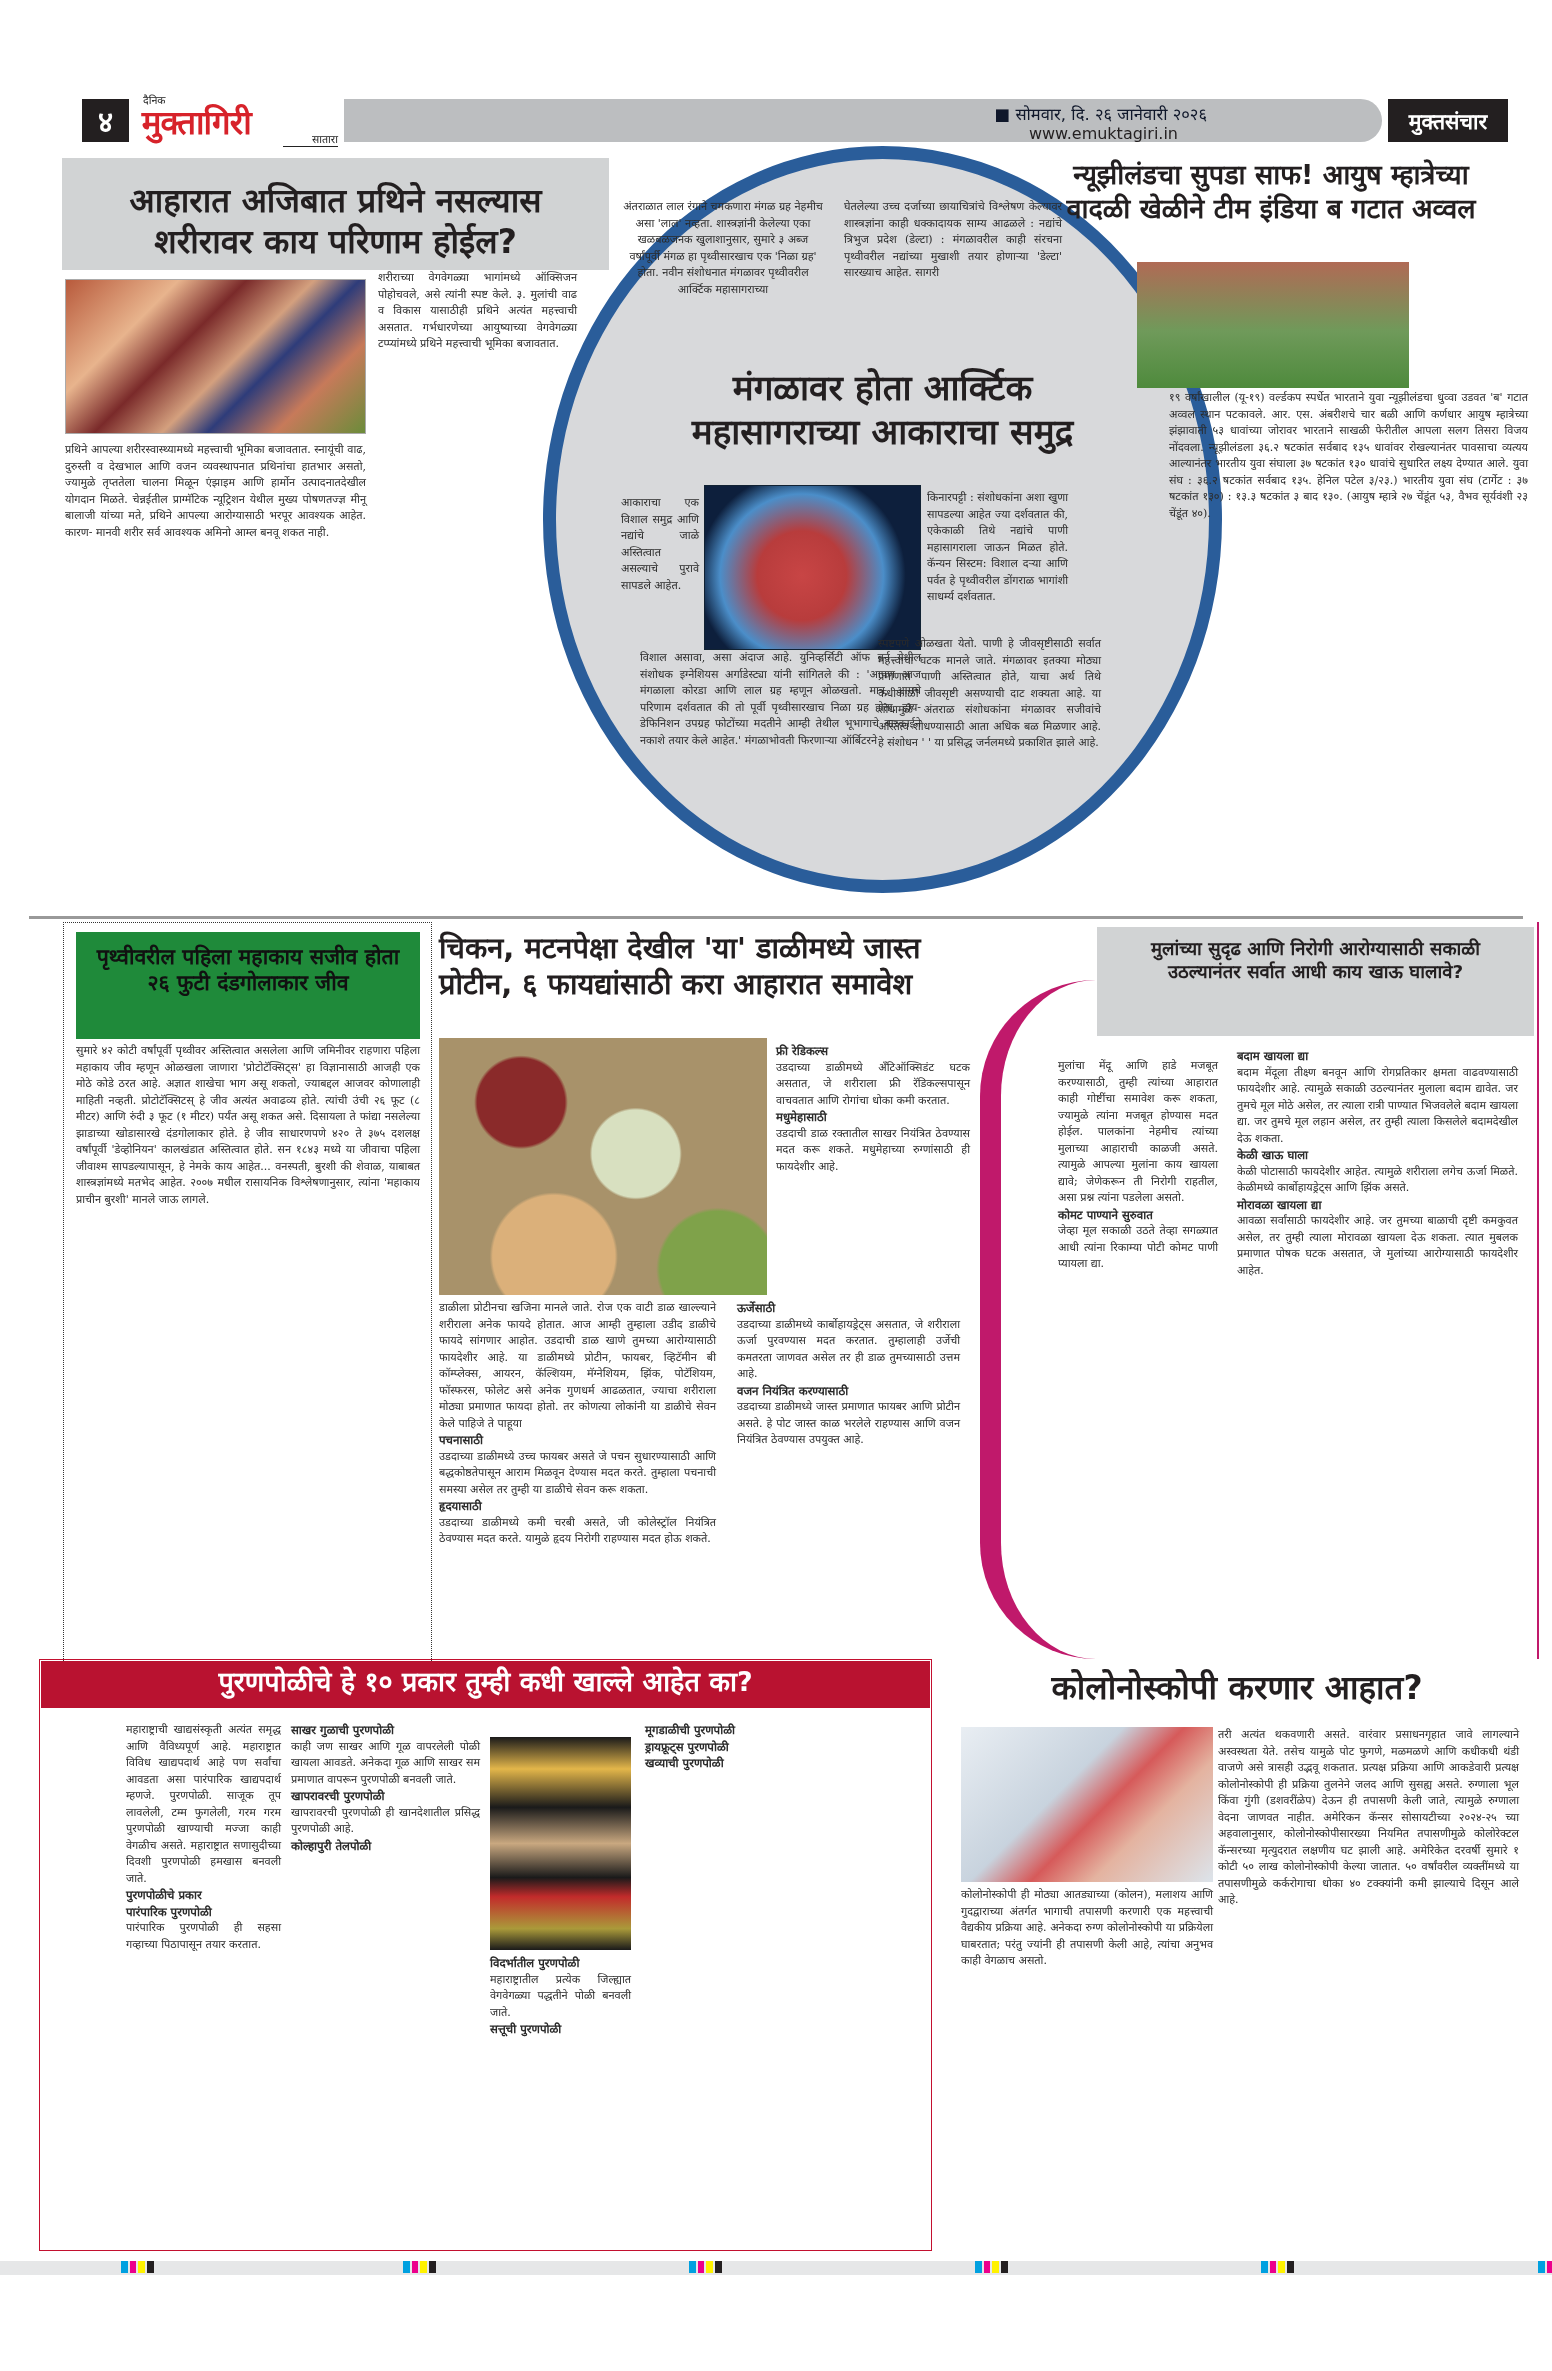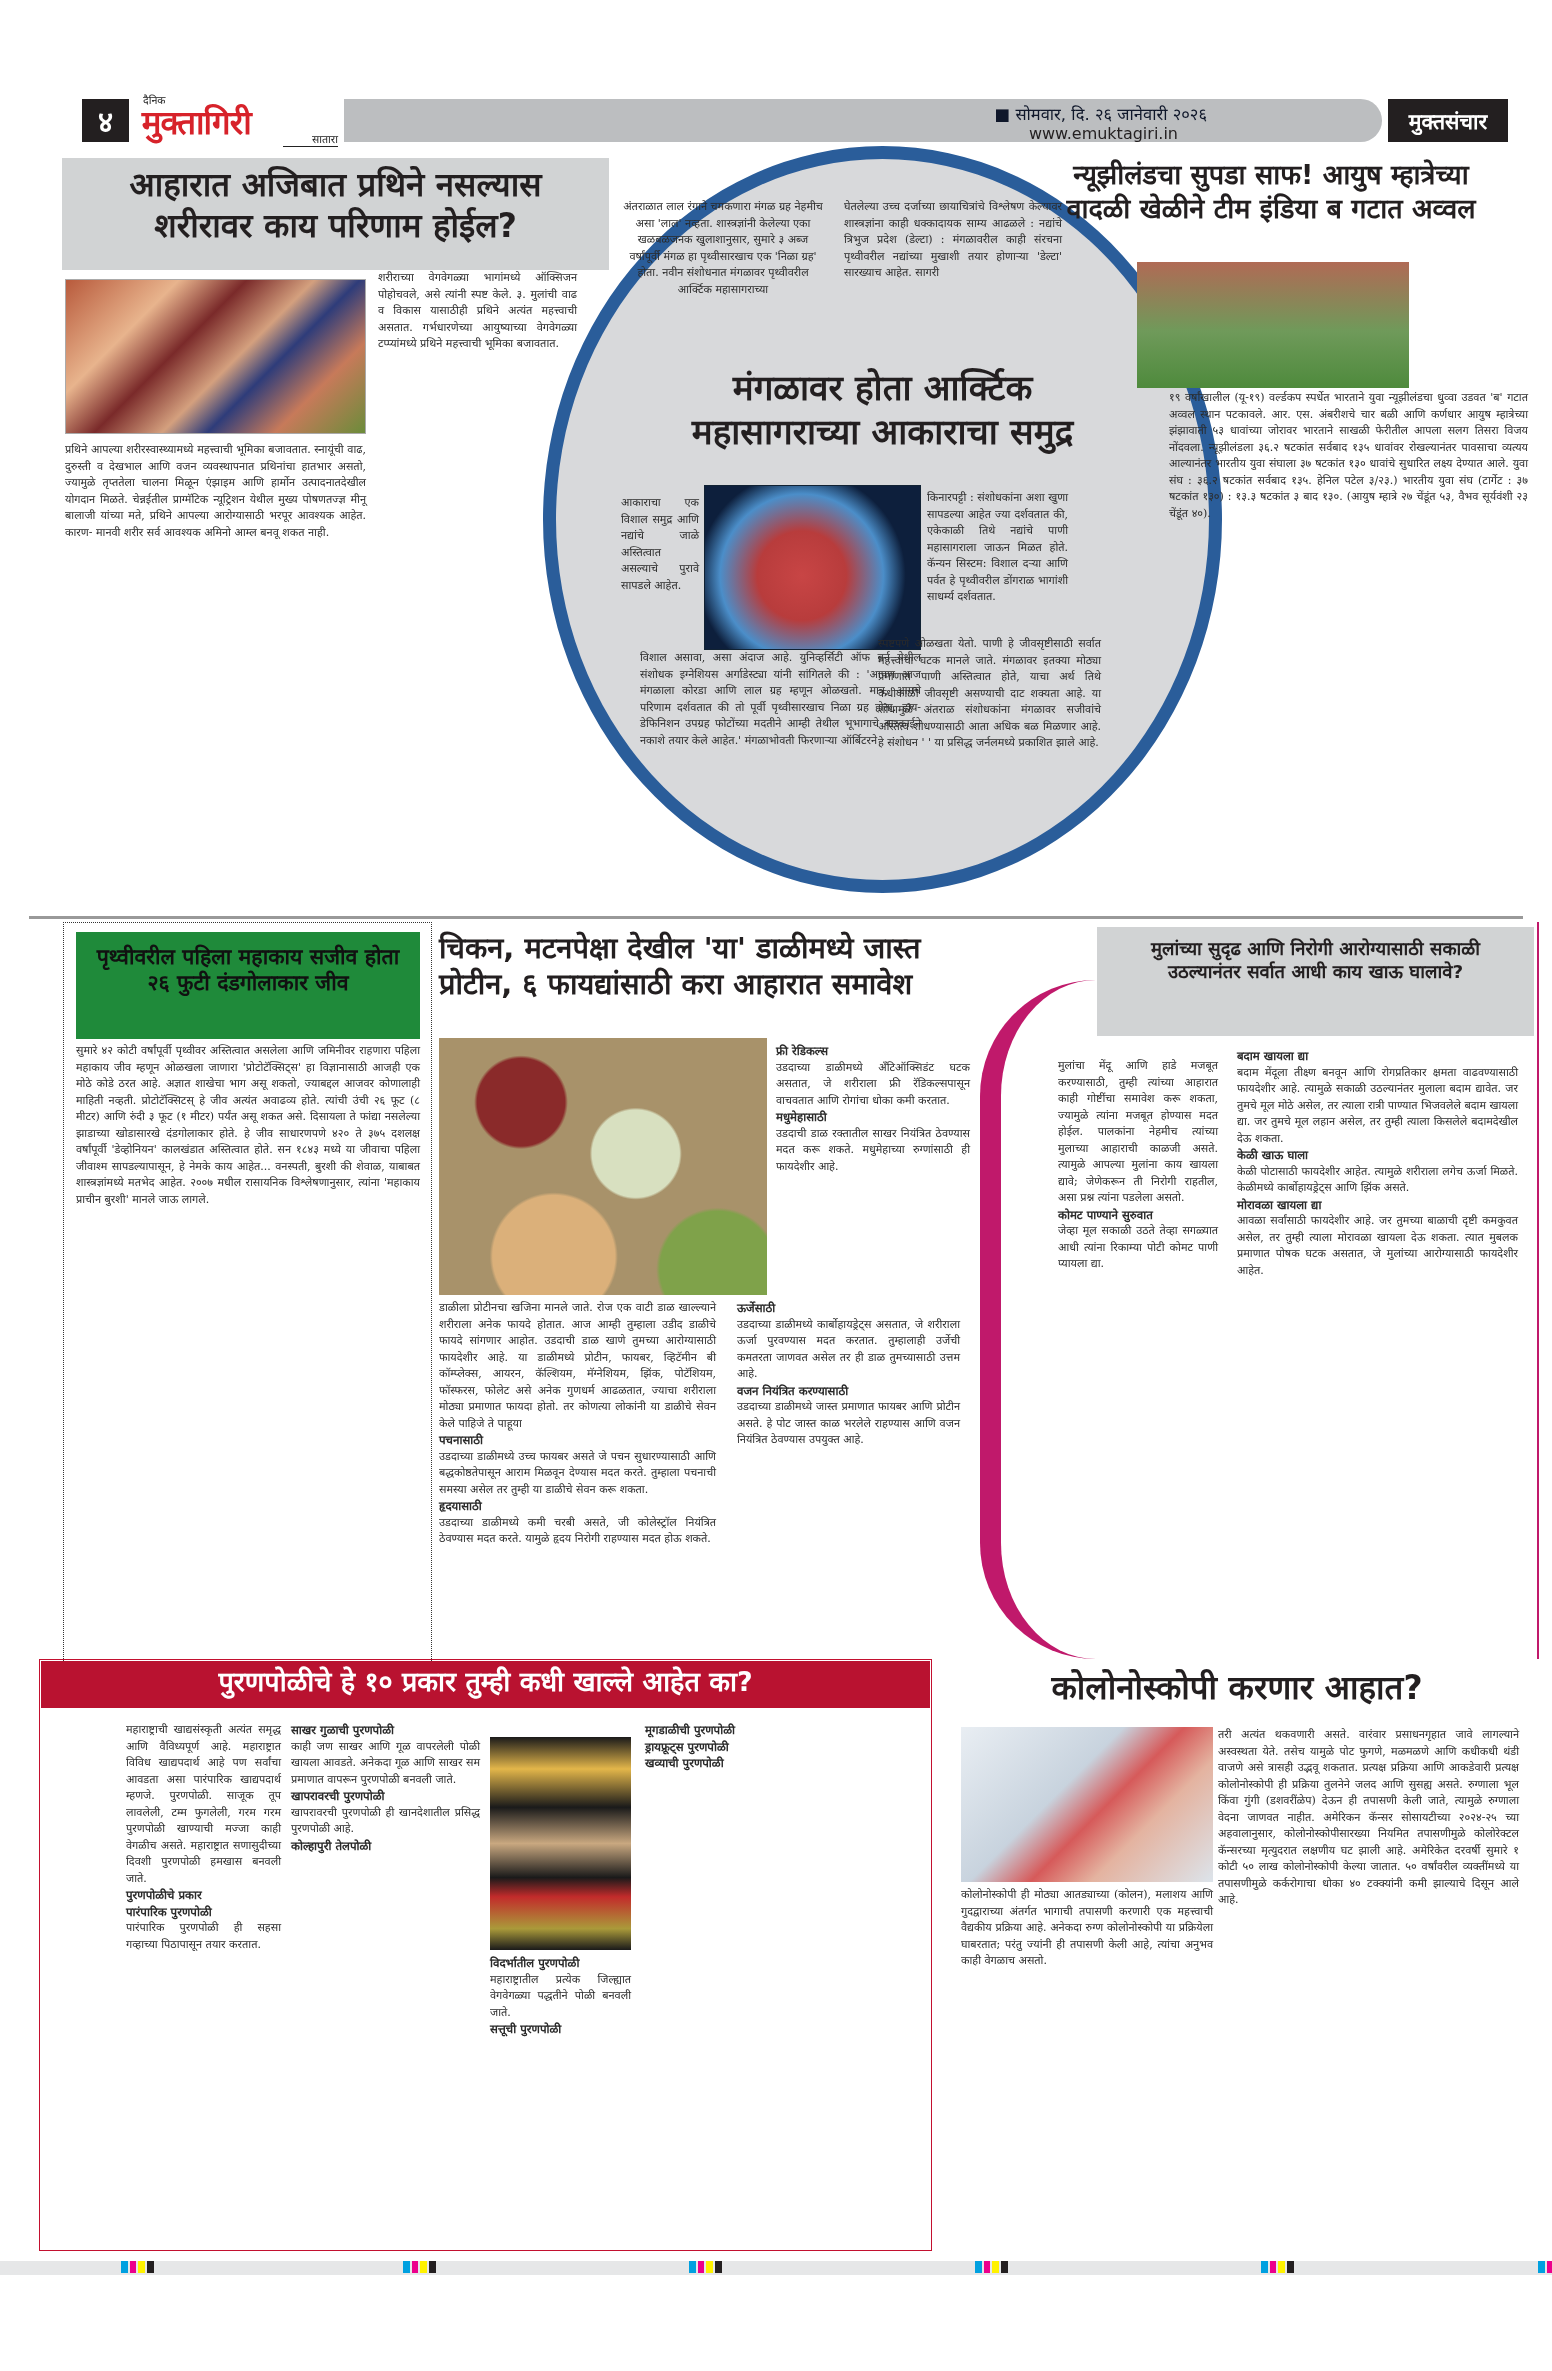--- a/index.html
+++ b/index.html
@@ -14,21 +14,21 @@
   .date-bar { left: 344px; top: 99px; width: 1038px; height: 43px; background: #bcbec0; border-radius: 0 21.3px 21.3px 0; }
   .date-bar .date { position:absolute; right:175px; top:2.9px; font-size:16.5px; font-family:"DejaVu Sans",sans-serif; color:#0f172a; }
   .date-bar .url { position:absolute; right:204px; top:25px; font-size:16px; font-family:"DejaVu Sans",sans-serif; color:#231f20; }
   .section-tag { left: 1388px; top: 99px; width: 120px; height: 43px; background: #231f20; color:#fff; font-size:21.3px; font-family:"DejaVu Sans",sans-serif; display:flex; align-items:center; justify-content:center; font-weight:bold; }
 
   .headline { font-family: "DejaVu Sans", sans-serif; font-weight: bold; text-align: center; color: #231f20; line-height: 1.25; }
   .body-text { font-size: 11px; line-height: 16.5px; text-align: justify; color: #2a2a2a; }
   .subhead { font-weight: bold; font-size: 11.6px; }
 
   
-  .protein-head { left: 62px; top: 158px; width: 547px; height: 112px; background: #d1d3d4; font-size: 33px; padding-top: 6px; }
+  .protein-head { left: 62px; top: 158px; width: 547px; height: 112px; background: #d1d3d4; font-size: 33px; padding-top: 22px; }
   .protein-img { left: 65px; top: 279px; width: 301px; height: 155px; background: linear-gradient(135deg,#b85a3c 0%,#e8b48d 25%,#7a2a2a 40%,#d4a07e 55%,#2e3c7a 65%,#c77a5a 80%,#6b8c3a 100%); border:1px solid #aaa; }
   .protein-col1 { left: 65px; top: 442px; width: 301px; }
   .protein-col2 { left: 378px; top: 270px; width: 199px; }
 
   
   .mars-circle { left: 543px; top: 146px; width: 679px; height: 747px; border-radius: 50%; background: #d8d9db; border: 13.6px solid #2a5d9a; overflow: hidden; }
   .mars-headline { left: 611px; top: 367px; width: 543px; font-size: 35px; }
   .mars-col-a { left: 621px; top: 199px; width: 204px; text-align: right; }
   .mars-col-b { left: 844px; top: 199px; width: 218px; }
   .mars-img { left: 704px; top: 485px; width: 217px; height: 165px; background: radial-gradient(circle at 45% 55%, #c84545 0%, #b83c3c 30%, #4b8ec9 55%, #0d1f3c 70%); border:1px solid #123; }

